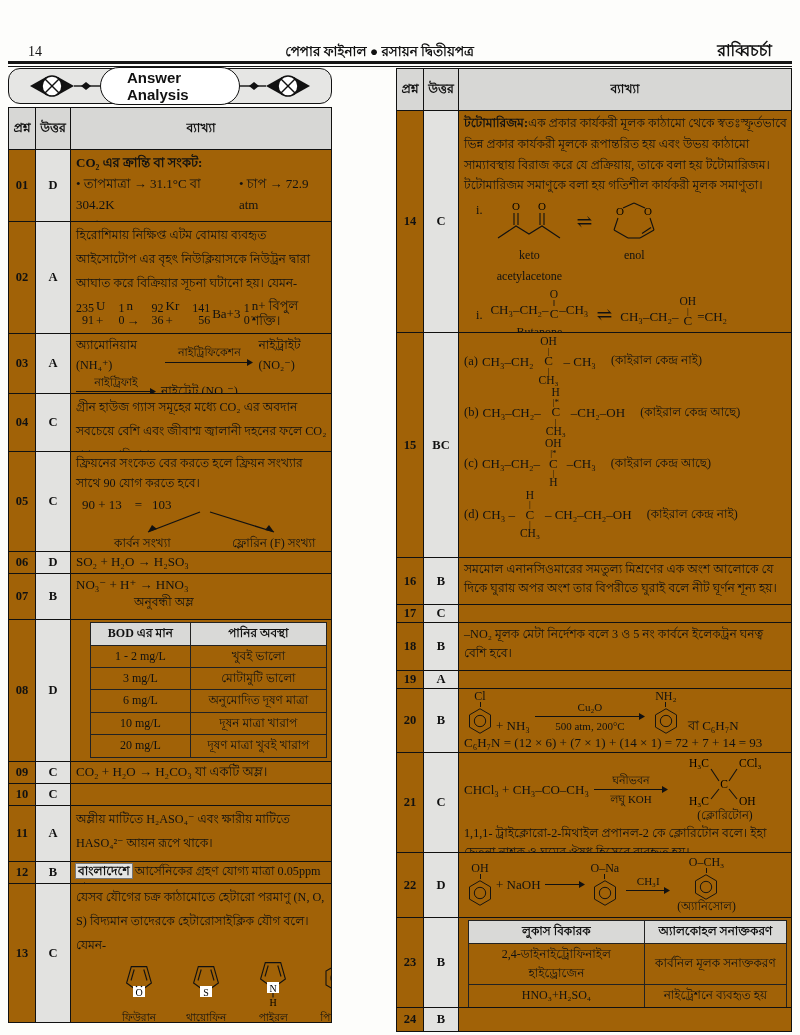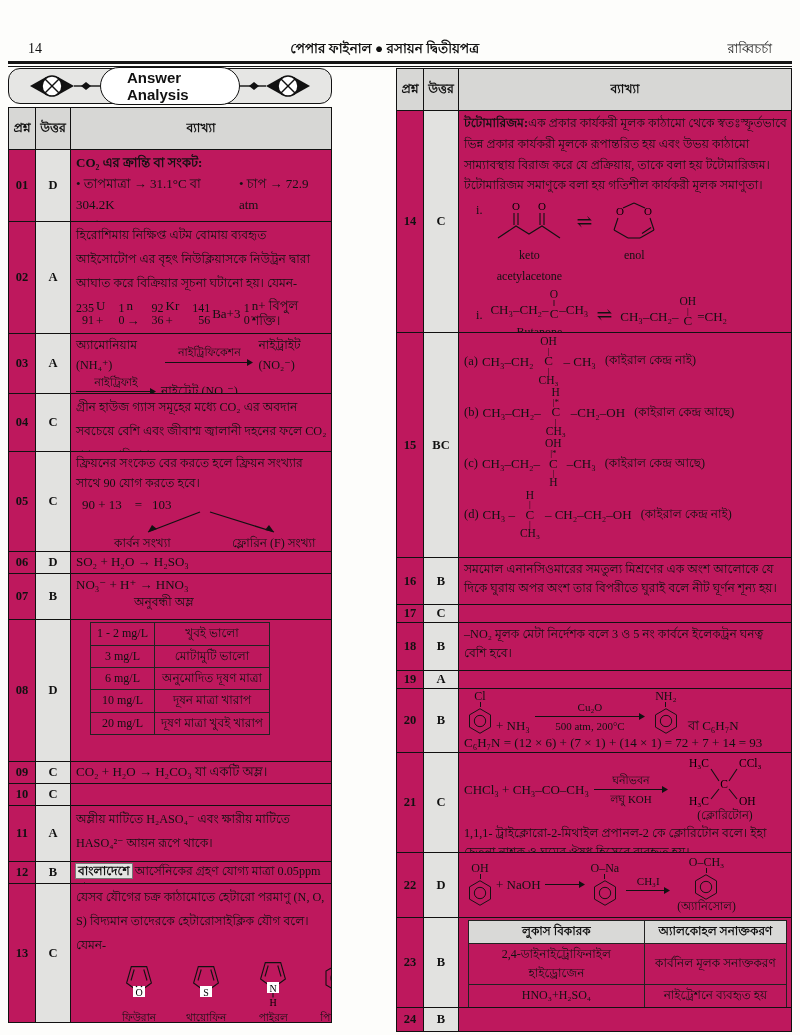--- a/index.html
+++ b/index.html
@@ -2,35 +2,35 @@
 <html><head>
 <meta charset="utf-8">
 <style>
   html,body{margin:0;padding:0;background:#f3f3f0;}
   .page{position:relative;width:800px;height:1035px;background:#fdfdfb;
         font-family:"Liberation Serif","DejaVu Serif",serif;color:#111;overflow:hidden;}
   
   .hdr{position:absolute;top:38px;left:28px;right:28px;display:flex;align-items:baseline;}
   .hdr .pageno{font-size:14px;}
   .hdr .center{flex:1;text-align:center;font-weight:bold;font-size:13.5px;}
-  .hdr .right{font-weight:normal;font-size:13px;}
+  .hdr .right{font-weight:bold;font-size:16px;}
   .rule2{position:absolute;top:61px;left:8px;right:8px;height:2px;
          border-top:3px solid #161616;border-bottom:1px solid #161616;}
   
   .col{position:absolute;top:68px;}
   .col-left{left:8px;width:324px;}
   .col-right{left:396px;width:396px;}
   
   .banner{height:36px;border:1.5px solid #111;border-radius:12px;background:#e6e6e4;
           display:flex;align-items:center;justify-content:space-between;padding:0 5px;margin-bottom:3px;box-sizing:border-box;}
   .capsule{border:1.6px solid #111;border-radius:999px;background:#fff;padding:1px 26px;
            font-family:"Liberation Sans","DejaVu Sans",sans-serif;font-weight:bold;font-size:15px;}
   .orn svg{display:block;}
   
-  .tbl{border:1.4px solid #111;background:#be185d;}
+  .tbl{border:1.4px solid #111;background:#a16207;}
   .thead{display:flex;background:#d7d7d5;border-bottom:1.2px solid #111;
          font-weight:bold;font-size:11.5px;text-align:center;}
   .trow{display:flex;border-bottom:1.2px solid #111;box-sizing:border-box;}
   .trow:last-child{border-bottom:none;}
   .cq{width:27px;flex:0 0 27px;border-right:1.2px solid #111;display:flex;align-items:center;justify-content:center;
       font-weight:bold;font-size:12.5px;box-sizing:border-box;}
   .ca{width:35px;flex:0 0 35px;border-right:1.2px solid #111;display:flex;align-items:center;justify-content:center;
       font-weight:bold;font-size:12.5px;background:#e2e2e0;box-sizing:border-box;}
   .ce{flex:1;padding:2px 4px 2px 5px;font-size:12.2px;line-height:1.62;overflow:hidden;box-sizing:border-box;}
   .thead .cq,.thead .ca{background:#d7d7d5;}
@@ -59,21 +59,21 @@
   .structrow{display:flex;align-items:flex-end;gap:30px;margin-left:46px;margin-top:4px;}
   .structitem{display:flex;flex-direction:column;align-items:center;}
   .structitem .slab{font-size:10.5px;margin-top:1px;}
   .oline{fill:none;stroke:#111;stroke-width:1.1;}
   .ringstack{display:inline-flex;flex-direction:column;align-items:center;line-height:1;margin:0 2px;}
   .ringstack .rtop{font-size:12px;}
   .ringstack .rb{width:1px;height:5px;background:#111;}
   .rname{font-size:11.5px;}
   .q15opt{display:flex;align-items:center;gap:4px;margin:1px 0;}
   .q15opt .otag{font-size:12.5px;}
-  .note{font-size:12px;margin-left:5px;}
+  .note{font-size:12px;margin-left:11px;}
   .q5wrap{position:relative;height:58px;margin-left:6px;}
   .q5eq{position:absolute;top:0;left:0;font-size:13px;}
   .q5l1{position:absolute;top:40px;left:32px;font-size:12px;}
   .q5l2{position:absolute;top:40px;left:150px;font-size:12px;}
   
   .foot{position:absolute;left:8px;right:8px;top:1007px;border-bottom:4px solid #4a4a4a;padding:2px 0 3px 0;
         font-family:"Liberation Sans","DejaVu Sans",sans-serif;font-size:8.6px;font-weight:bold;color:#222;
         white-space:nowrap;overflow:hidden;text-align:center;letter-spacing:.4px;}
 </style>
 </head>
@@ -243,20 +243,24 @@
           <div style="margin-left:58px;">অনুবন্ধী অম্ল</div>
         </div>
       </div>
 
       <div class="trow" style="height:142px">
         <div class="cq">08</div>
         <div class="ca">D</div>
         <div class="ce">
           <table class="itbl">
             <tbody>
+                <tr class="ihead">
+              <td style="width:128px;">BOD এর মান</td>
+              <td style="width:172px;">পানির অবস্থা</td>
+            </tr>
             <tr>
                   <td>1 - 2 mg/L</td>
                   <td>খুবই ভালো</td>
                 </tr>
             <tr>
                   <td>3 mg/L</td>
                   <td>মোটামুটি ভালো</td>
                 </tr>
             <tr>
                   <td>6 mg/L</td>

